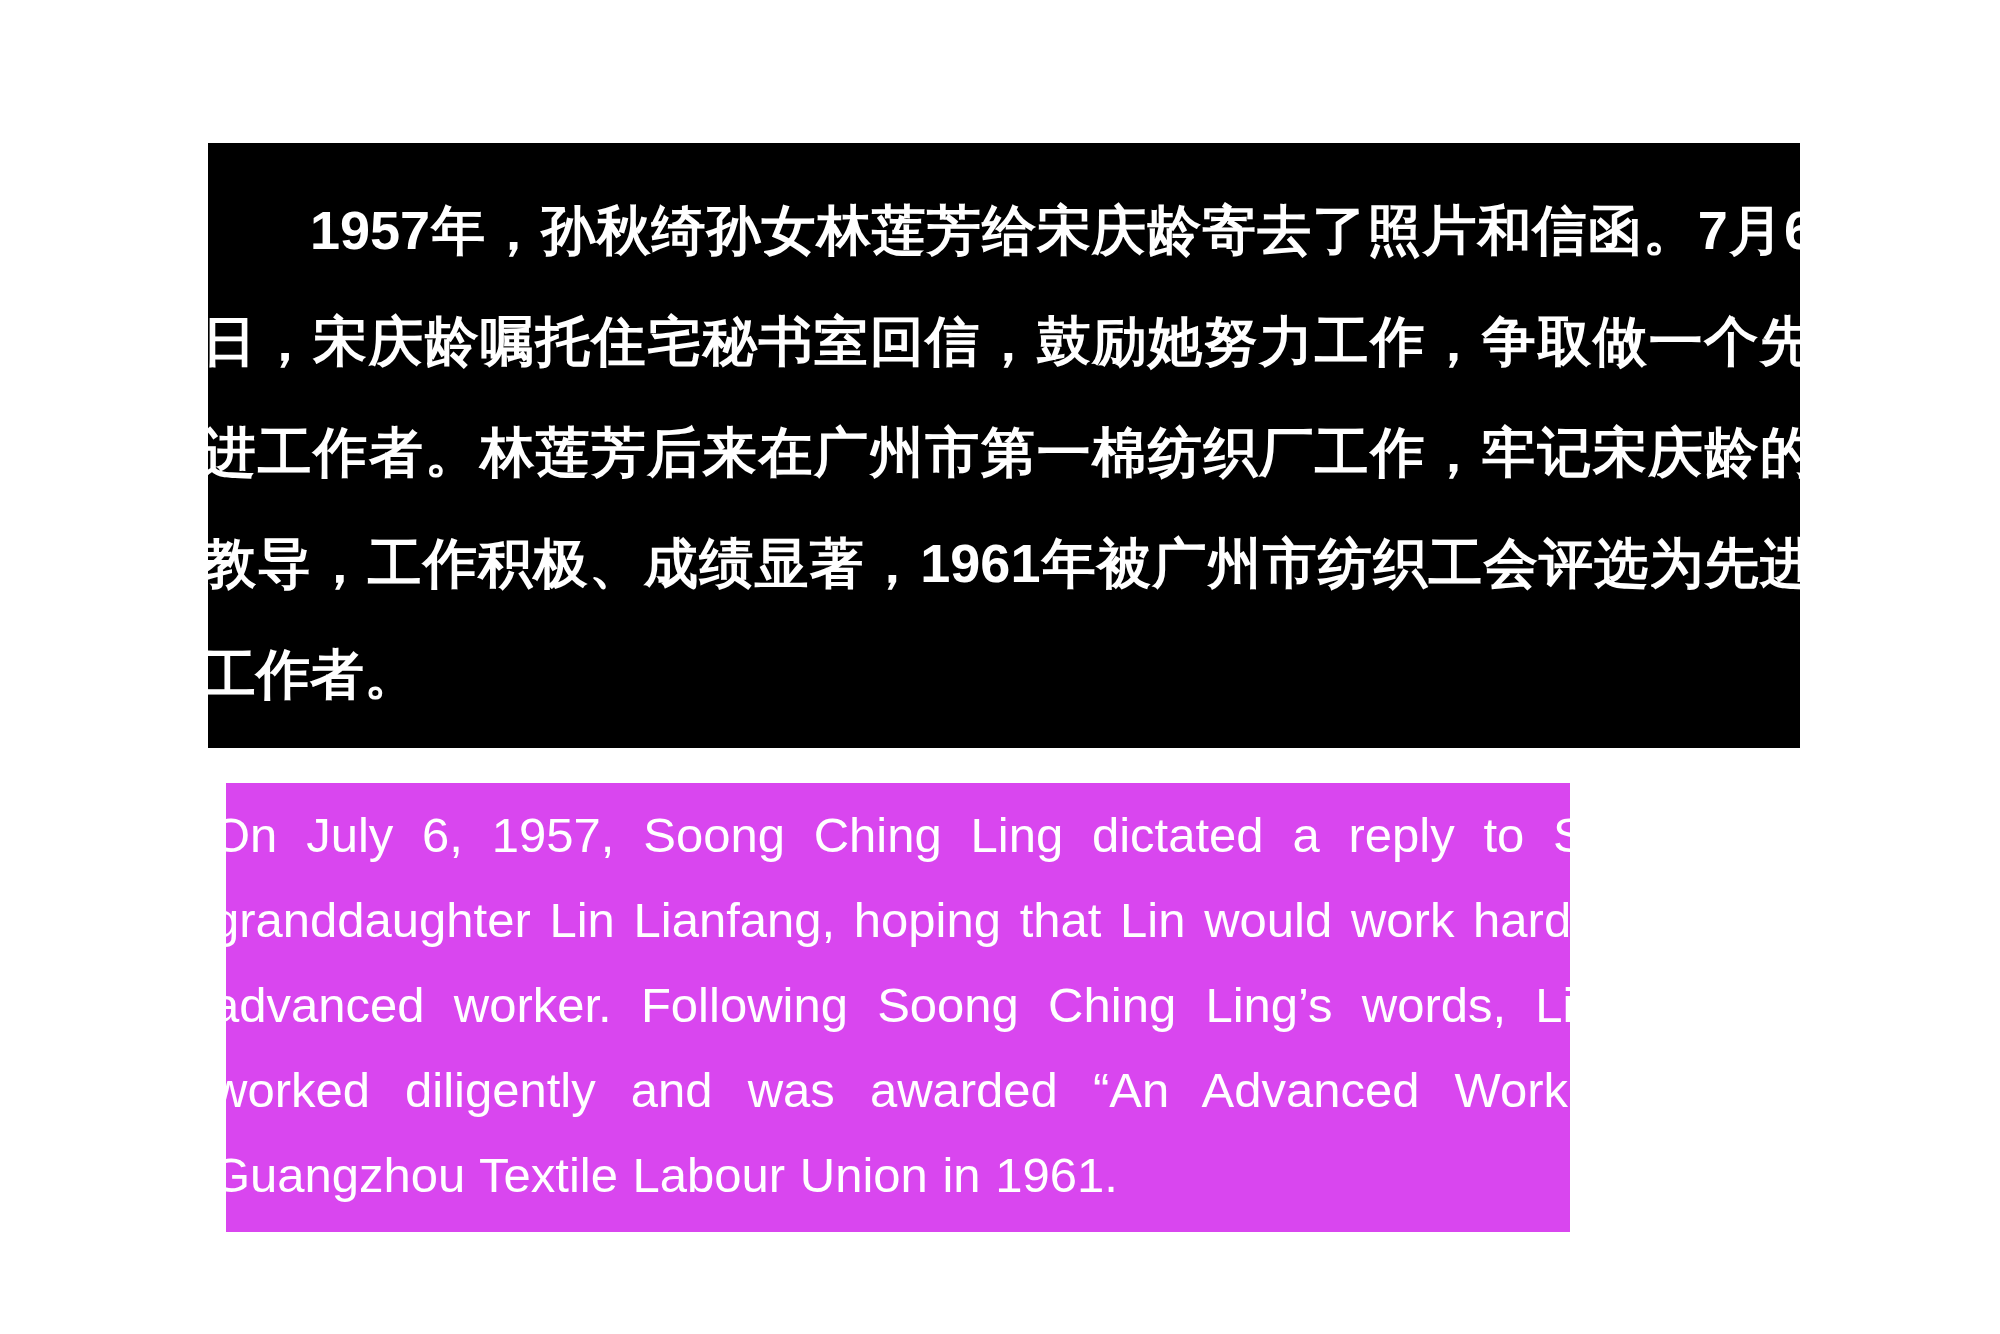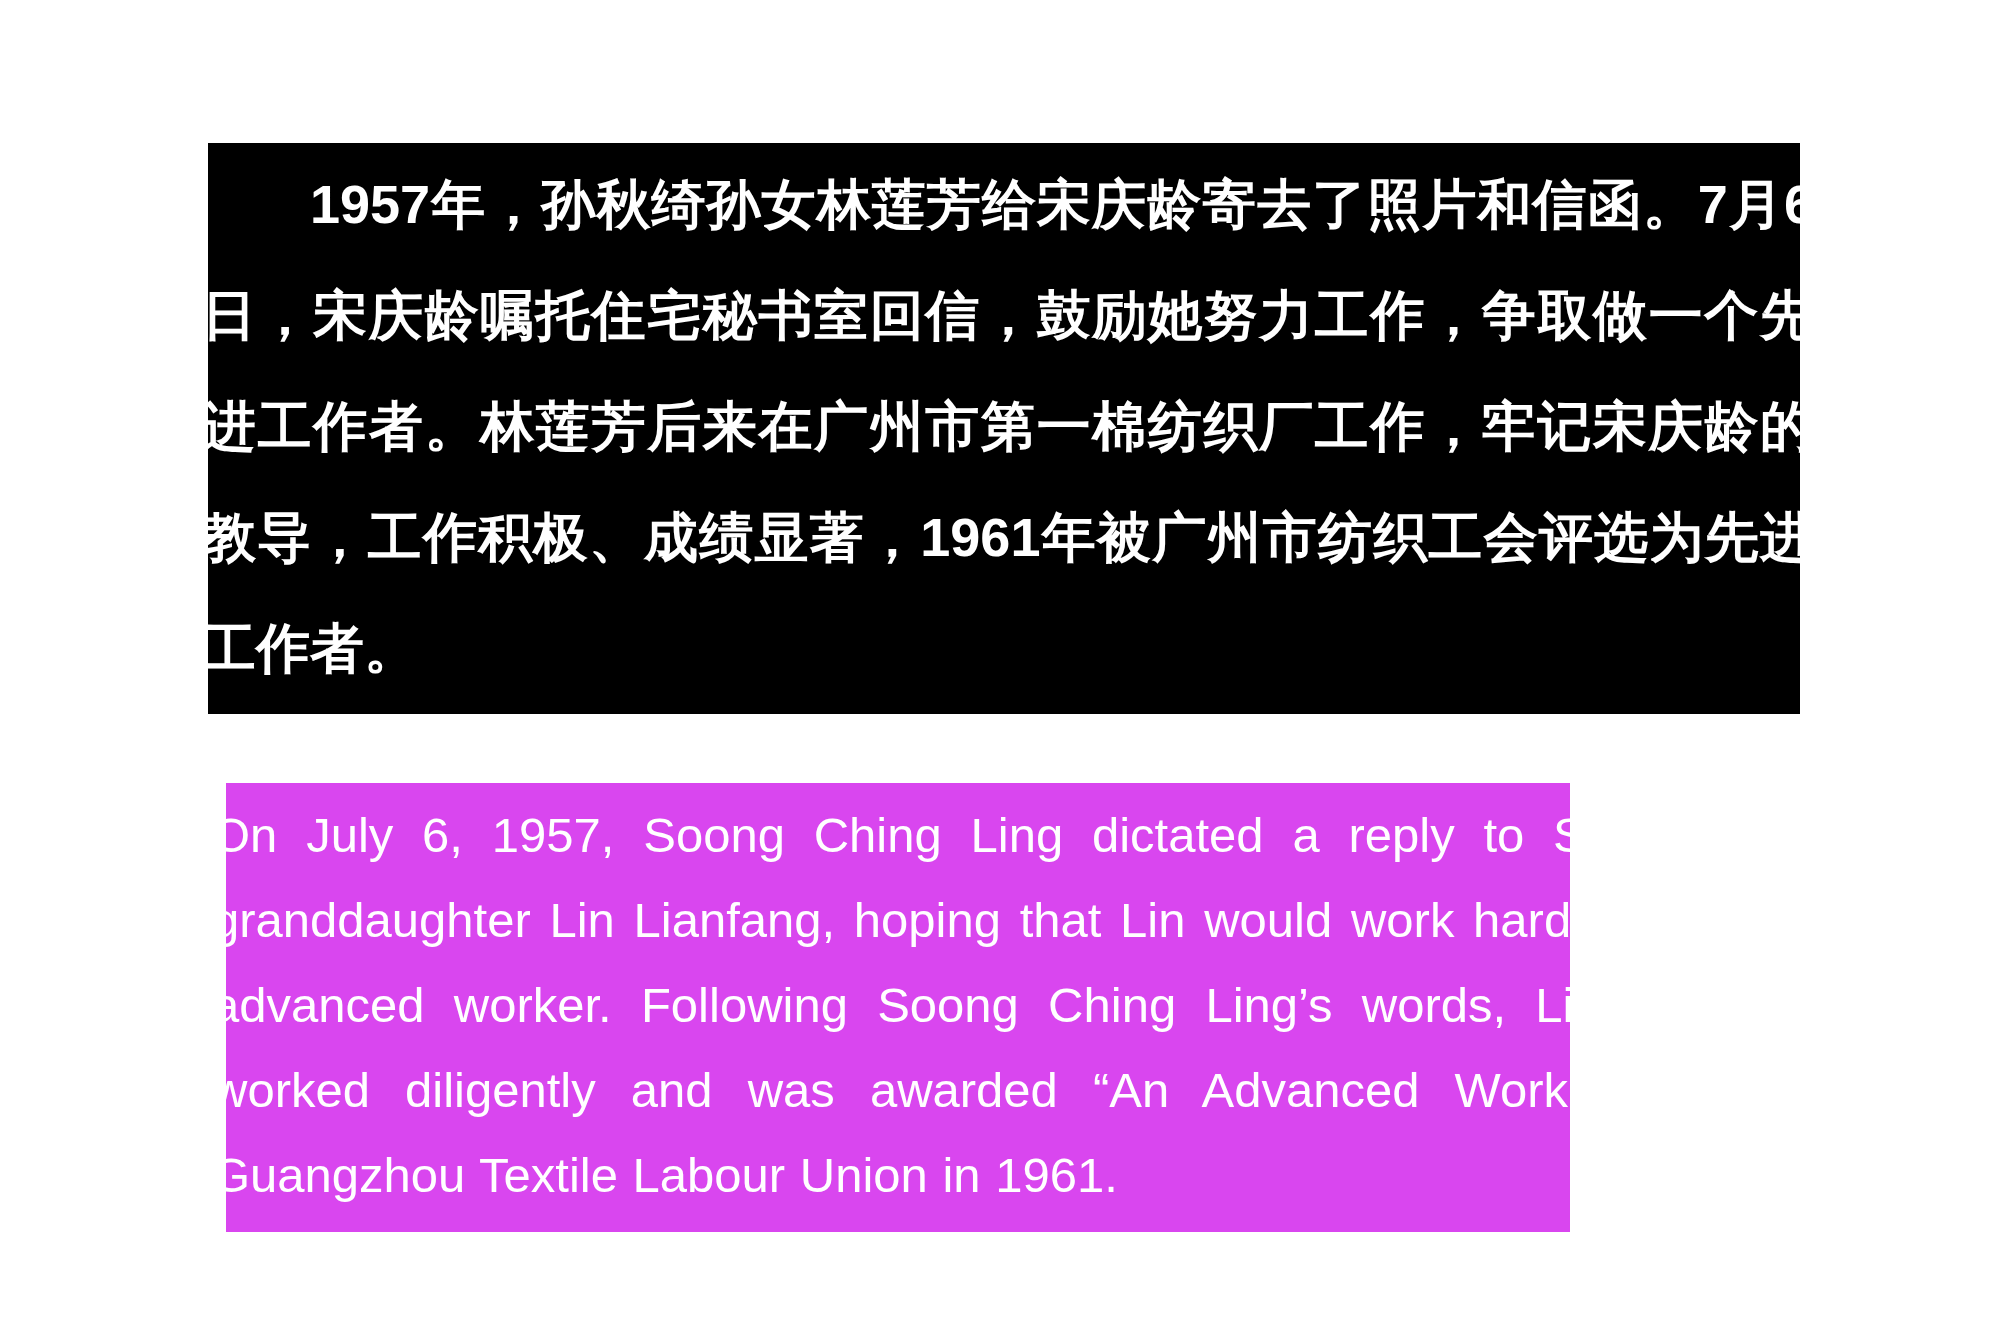--- a/index.html
+++ b/index.html
@@ -34,22 +34,22 @@
   .cn-text {
     color: #ffffff;
     font-family: "Liberation Sans", "DejaVu Sans", sans-serif;
     font-size: 54px;
     font-weight: 700;
     line-height: 111px;
     letter-spacing: 0px;
     text-align: justify;
     text-align-last: left;
     text-indent: 108px;
-    margin: 0;
-    padding: 6px 0 10px 0;
+    margin: 8px;
+    padding: 24px 0 10px 0;
     
     margin-left: -6px;
     width: 1612px;
     word-break: break-all;
   }
 
   
   .en-block {
     position: absolute;
     left: 218px;

